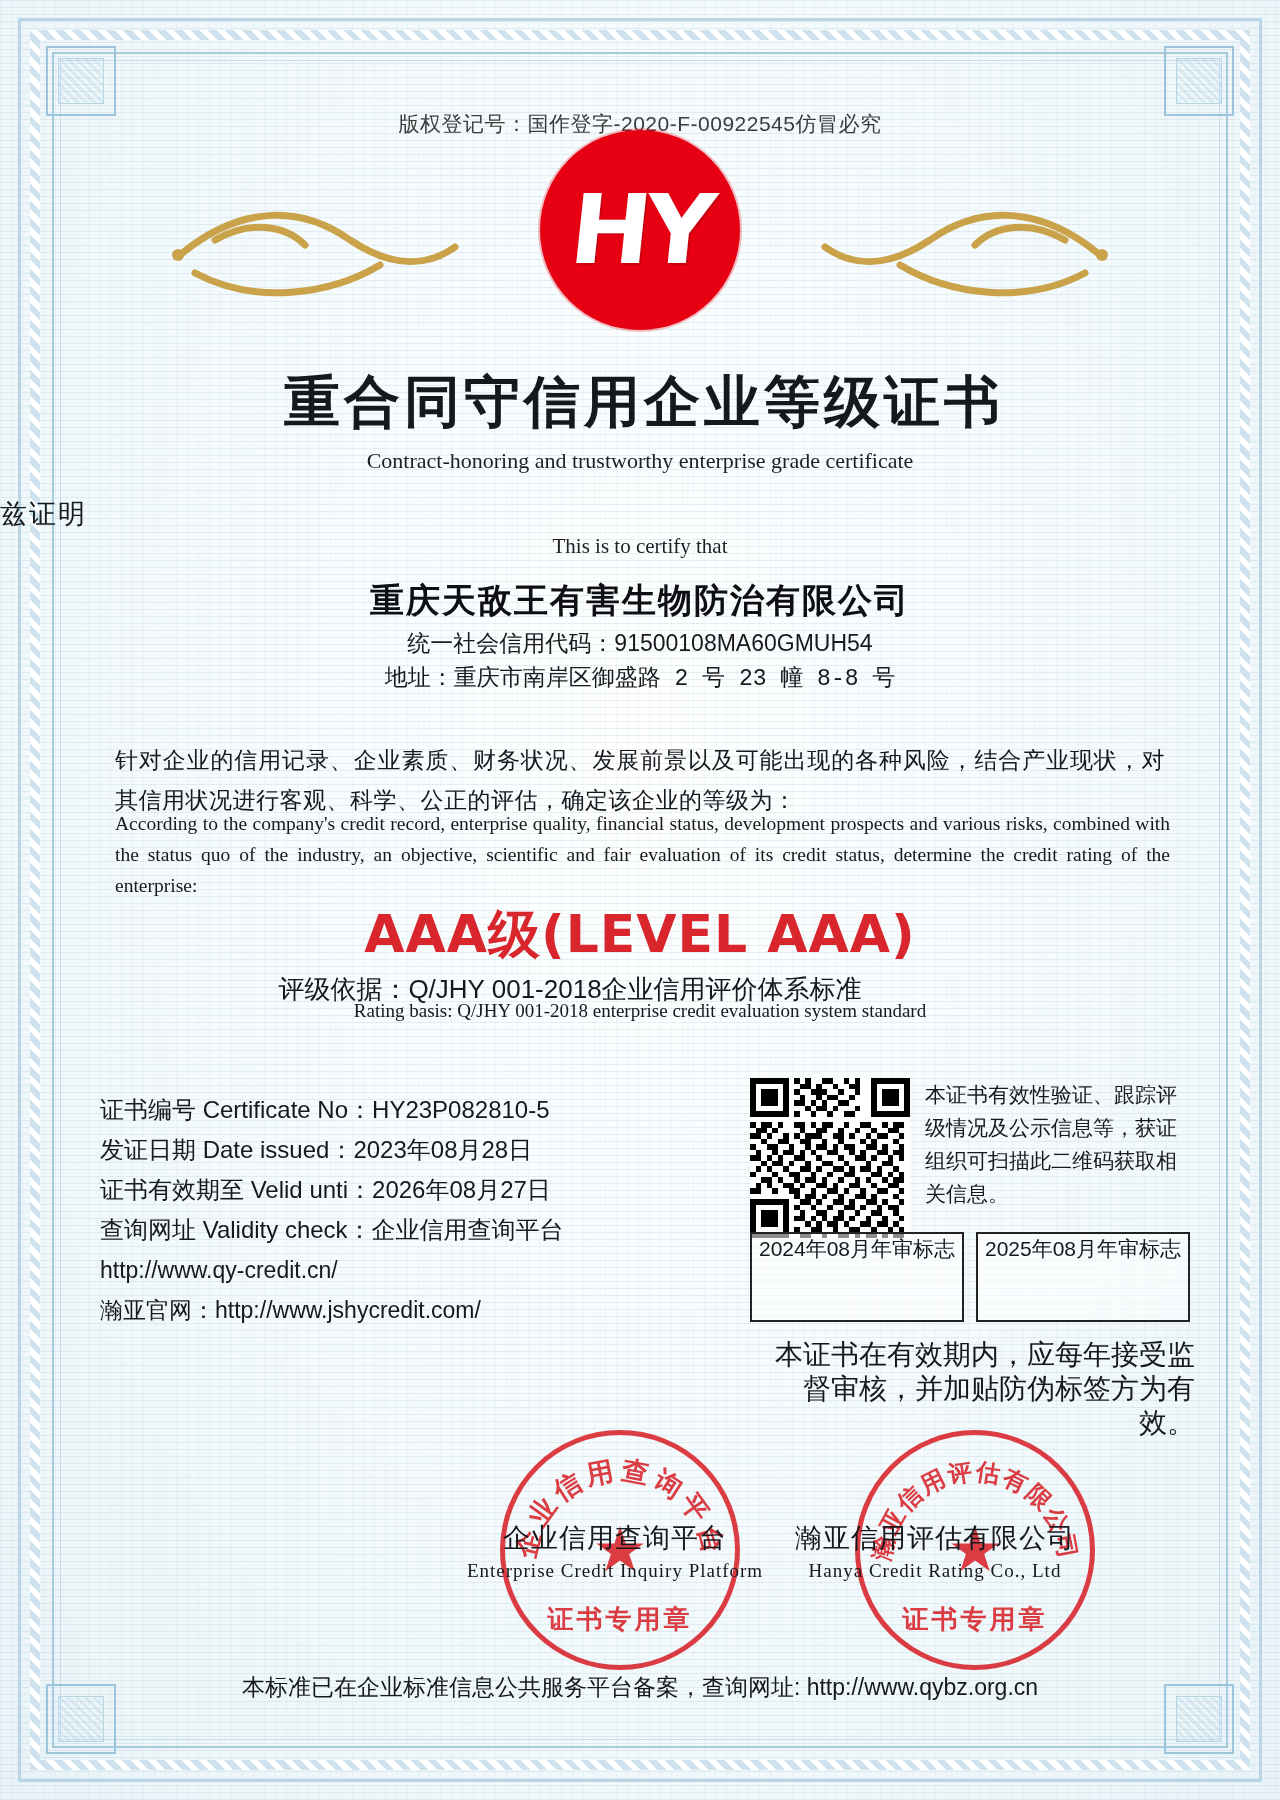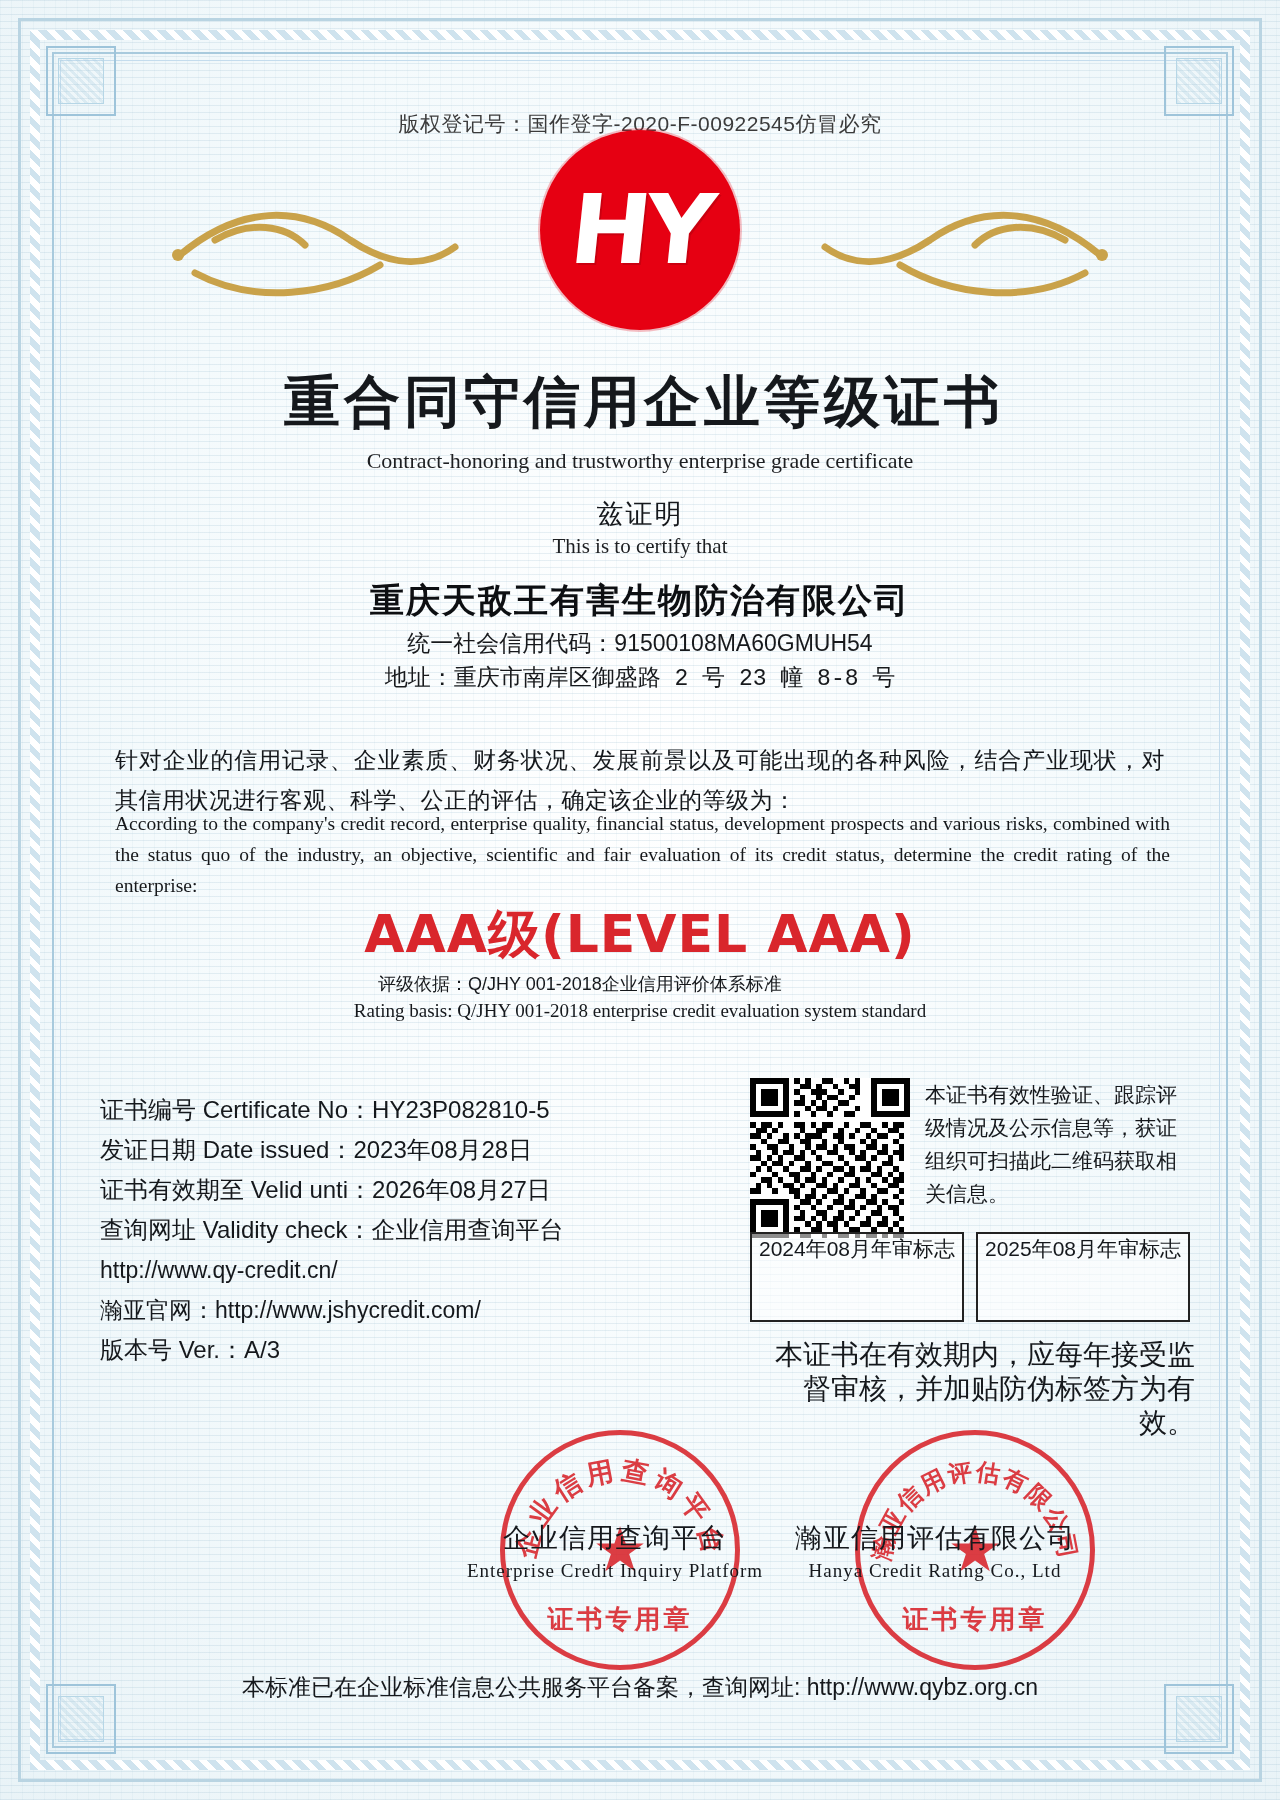--- a/index.html
+++ b/index.html
@@ -83,21 +83,21 @@
   .title-cn{
     position:absolute;top:365px;left:4px;width:1280px;text-align:center;
     font-size:56px;font-weight:bold;color:#15181c;letter-spacing:4px;
     font-family:"DejaVu Sans","Liberation Sans",sans-serif;
   }
   .title-en{
     position:absolute;top:448px;left:0;width:1280px;text-align:center;
     font-size:22px;color:#1d1f22;font-family:"Liberation Serif",serif;
   }
   .certify-cn{
-    position:absolute;top:496px;left:0;width:1280px;text-align:center;
+    position:absolute;top:496px;left:0;width:1280px;
     font-size:27px;color:#15181c;letter-spacing:2px;
   }
   .certify-en{
     position:absolute;top:534px;left:0;width:1280px;text-align:center;
     font-size:21px;color:#1d1f22;font-family:Liberation Serif, serif;
   }
   .company{
     position:absolute;top:578px;left:0;width:1280px;text-align:center;
     font-size:34px;font-weight:bold;color:#0d0f12;letter-spacing:2px;
   }
@@ -120,22 +120,22 @@
     font-size:19.5px;line-height:31px;color:#16181b;text-align:justify;
     font-family:"Liberation Serif",serif;
   }
 
   .level{
     position:absolute;top:900px;left:0;width:1280px;text-align:center;
     font-size:52px;font-weight:bold;color:#d9262c;letter-spacing:1px;
     font-family:"DejaVu Sans","Liberation Sans",sans-serif;
   }
   .basis-cn{
-    position:absolute;top:972px;left:10px;width:1140px;text-align:center;
-    font-size:18px;color:#15181c;
+    position:absolute;top:972px;left:0;width:1140px;text-align:center;
+    font-size:26px;color:#15181c;
   }
   .basis-en{
     position:absolute;top:1000px;left:0;width:1280px;text-align:center;
     font-size:19px;color:#15181c;font-family:"Liberation Serif",serif;
   }
 
   .info{
     position:absolute;top:1090px;left:100px;width:620px;
     font-size:24px;line-height:40px;color:#15181c;
   }
@@ -251,21 +251,20 @@
     <div class="basis-cn">评级依据：Q/JHY 001-2018企业信用评价体系标准</div>
     <div class="basis-en">Rating basis: Q/JHY 001-2018 enterprise credit evaluation system standard</div>
 
     <div class="info">
       <div>证书编号 Certificate No：HY23P082810-5</div>
       <div>发证日期 Date issued：2023年08月28日</div>
       <div>证书有效期至 Velid unti：2026年08月27日</div>
       <div>查询网址 Validity check：企业信用查询平台</div>
       <div class="url">http://www.qy-credit.cn/</div>
       <div class="url">瀚亚官网：http://www.jshycredit.com/</div>
-      <div>版本号 Ver.：A/3</div>
     </div>
 
     <div class="qr">
       <svg width="160" height="160" viewBox="0 0 29 29" shape-rendering="crispEdges">
         <rect width="29" height="29" fill="#fff"></rect>
         <g fill="#000">
           <rect x="0" y="0" width="7" height="1"></rect>
             <rect x="0" y="6" width="7" height="1"></rect>
           <rect x="0" y="0" width="1" height="7"></rect>
             <rect x="6" y="0" width="1" height="7"></rect>

